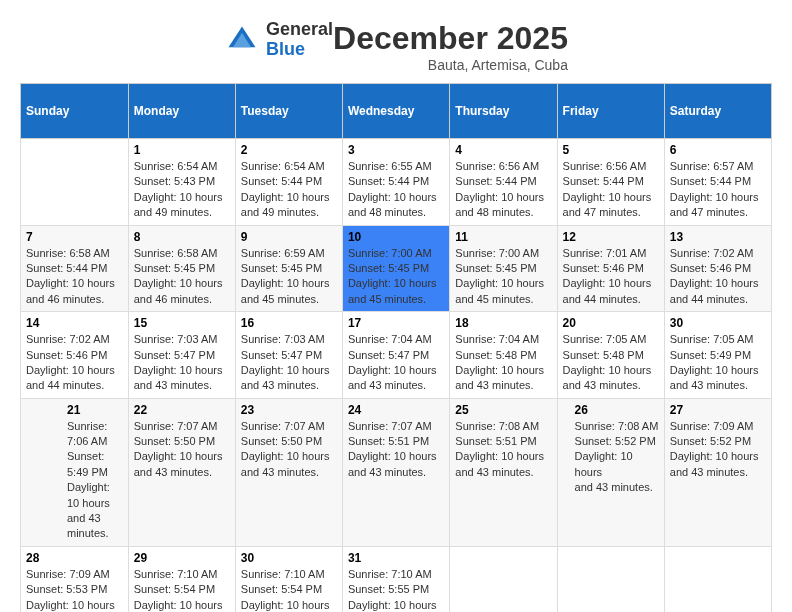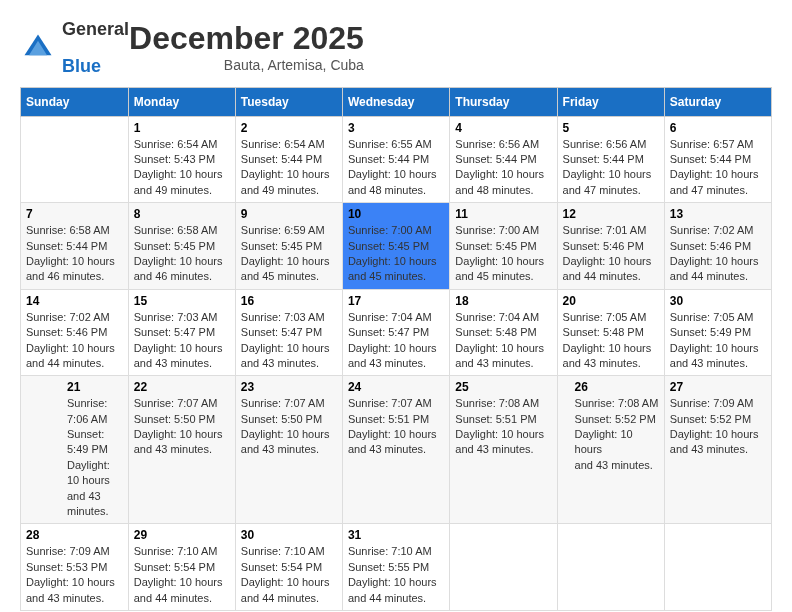--- a/index.html
+++ b/index.html
@@ -5,21 +5,21 @@
     * { box-sizing: border-box; margin: 0; padding: 0; }
     body {
       font-family: Arial, sans-serif;
       background: #fff;
       width: 792px;
       min-height: 612px;
       padding: 20px;
     }
     .header {
       display: flex;
-      justify-content: flex-start;
+      justify-content: center;
       align-items: flex-start;
       margin-bottom: 10px;
     }
     .logo {
       display: flex;
       align-items: center;
       gap: 6px;
     }
     .logo-text {
       display: flex;
@@ -28,21 +28,20 @@
     }
     .logo-general {
       font-size: 18px;
       font-weight: bold;
       color: #333;
     }
     .logo-blue {
       font-size: 18px;
       font-weight: bold;
       color: #1a6fc4;
-      margin-top: 17px;
     }
     .logo-icon {
       width: 36px;
       height: 36px;
     }
     .title-block {
       text-align: right;
     }
     .month-title {
       font-size: 32px;
@@ -55,21 +54,21 @@
     }
     .calendar {
       width: 100%;
       border-collapse: collapse;
       font-size: 11px;
     }
     .calendar th {
       background: #1a6fc4;
       color: #fff;
       text-align: left;
-      padding: 7px 5px;
+      padding: 20px 5px;
       font-size: 12px;
       font-weight: bold;
       border: 1px solid #ccc;
     }
     .calendar td {
       vertical-align: top;
       border: 1px solid #ddd;
       padding: 4px 5px;
       width: 108px;
       min-height: 80px;

